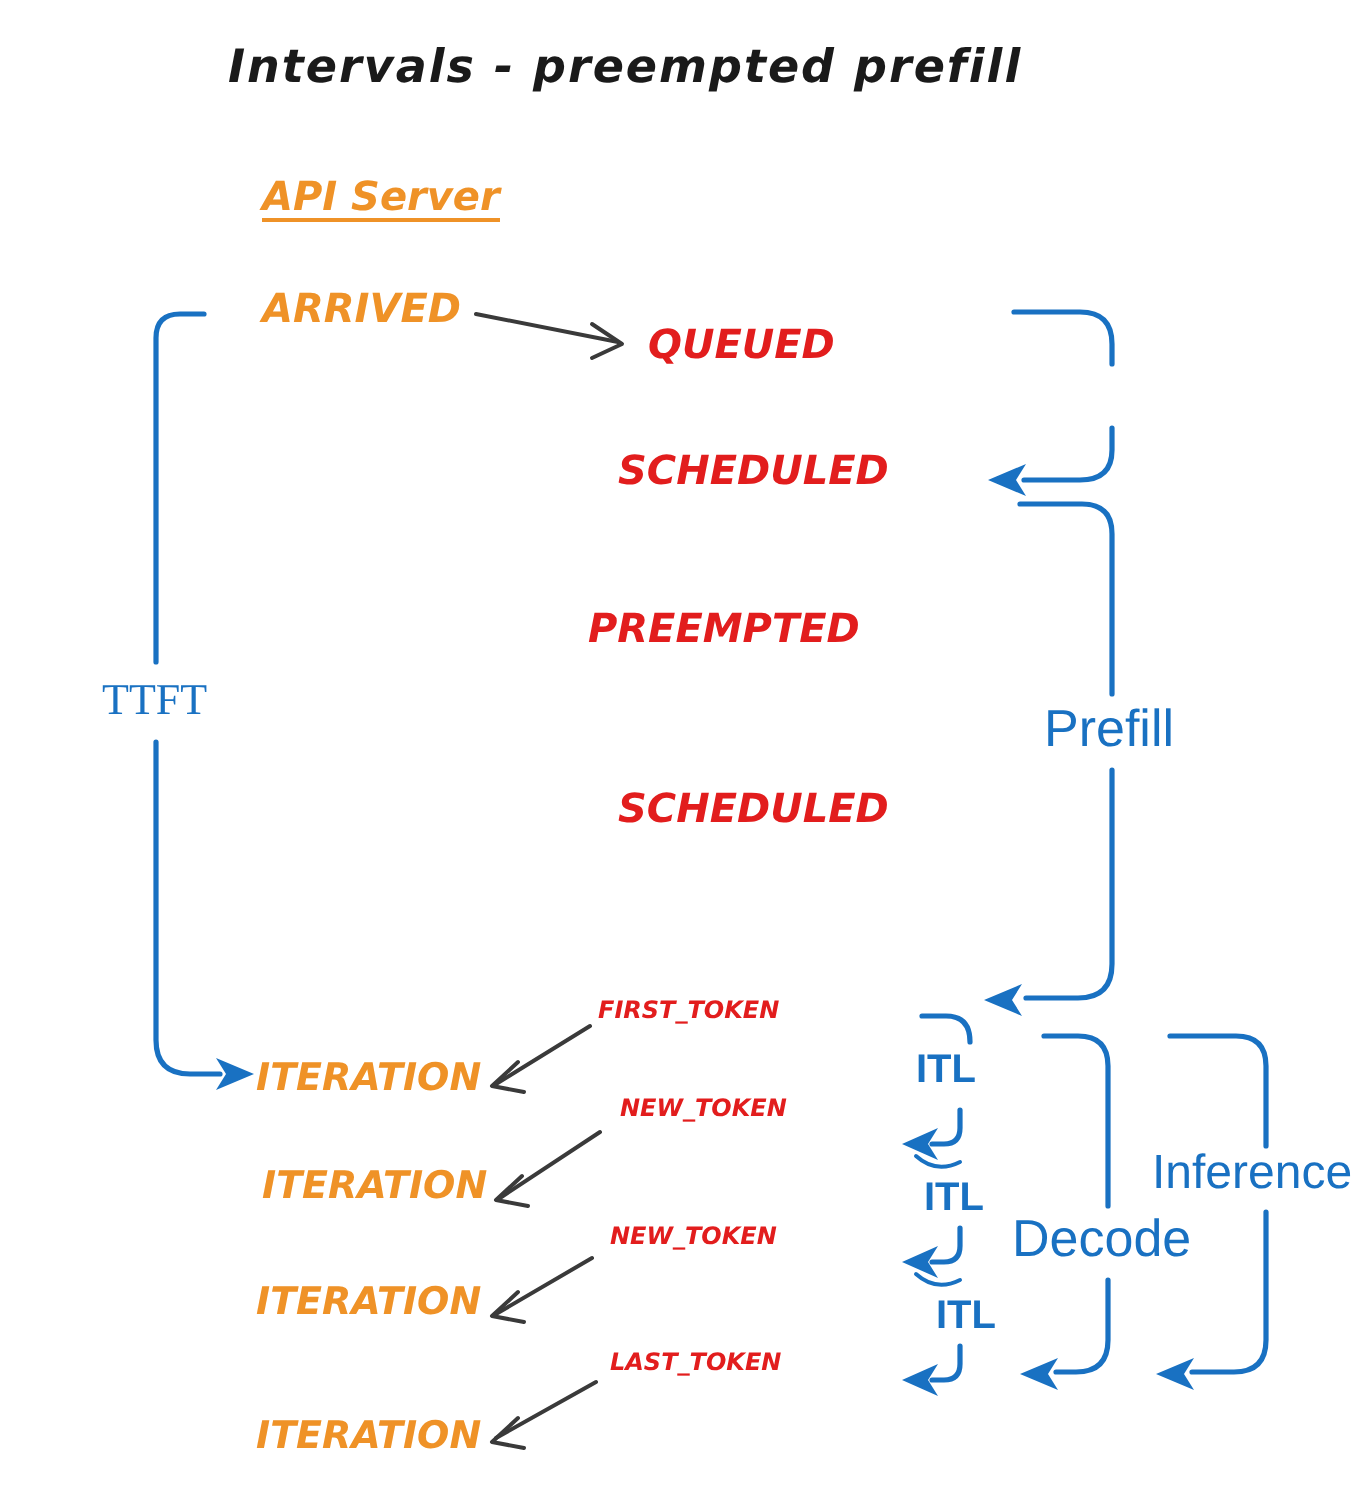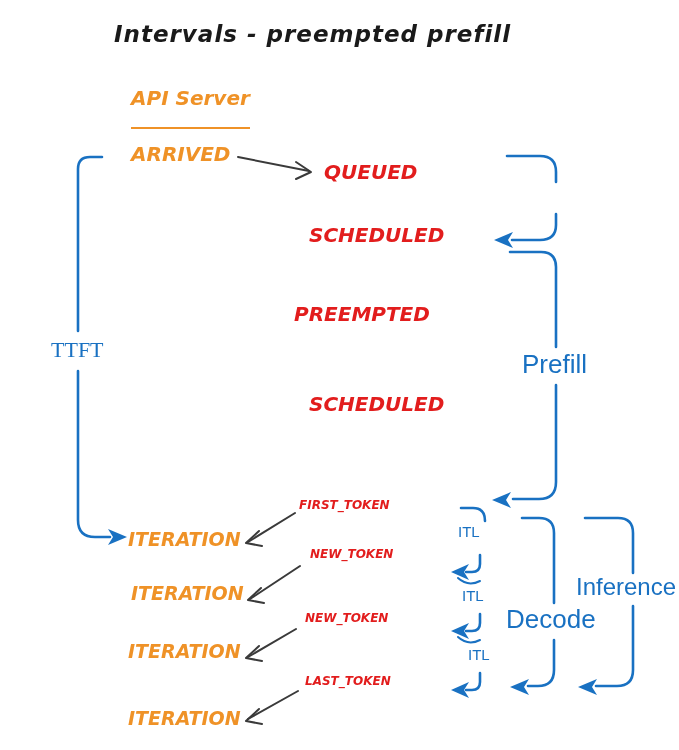--- a/index.html
+++ b/index.html
@@ -5,31 +5,31 @@
   :root{
     --orange:#ef9227; --red:#e21d1d; --blue:#1971c2; --ink:#1a1a1a; --arrow:#3a3a3a;
   }
   html,body{margin:0;padding:0;background:#ffffff;}
   #canvas{position:relative;width:679px;height:750px;background:#ffffff;overflow:hidden;
           font-family:"DejaVu Sans","Liberation Sans",sans-serif;margin-left:28px;}
   #strokes{position:absolute;left:0;top:0;}
   .txt{position:absolute;white-space:nowrap;line-height:1.1;}
   .hand{font-style:italic;font-weight:bold;letter-spacing:0px;}
   .title{font-size:23px;color:var(--ink);letter-spacing:1px;}
-  .hdr{font-size:20px;padding-bottom:18px;border-bottom:2px solid currentColor;}
+  .hdr{font-size:20px;padding-bottom:0;border-bottom:2px solid currentColor;}
   .orange{color:var(--orange);}
   .red{color:var(--red);}
   .ev{font-size:20px;}
   .tok{font-size:12px;}
   .iter{font-size:19px;color:var(--orange);}
   .blue{color:var(--blue);font-family:"Liberation Sans","DejaVu Sans",sans-serif;font-weight:400;}
   .lbl-big{font-size:26px;}
   .lbl-inf{font-size:24px;}
   .lbl-ttft{font-size:22px;font-weight:500;font-family:Liberation Serif, serif;}
-  .lbl-itl{font-size:15px;font-weight:400;}
+  .lbl-itl{font-size:20px;font-weight:700;}
   .blue-stroke path{fill:none;stroke:var(--blue);stroke-width:2.6;stroke-linecap:round;}
   .blue-stroke path.head{fill:var(--blue);stroke:none;}
   .blue-stroke path.flick{stroke-width:2;}
   .ink-stroke path{fill:none;stroke:var(--arrow);stroke-width:2;stroke-linecap:round;stroke-linejoin:round;}
 </style>
 </head>
 <body>
 
 <div id="canvas">
 

